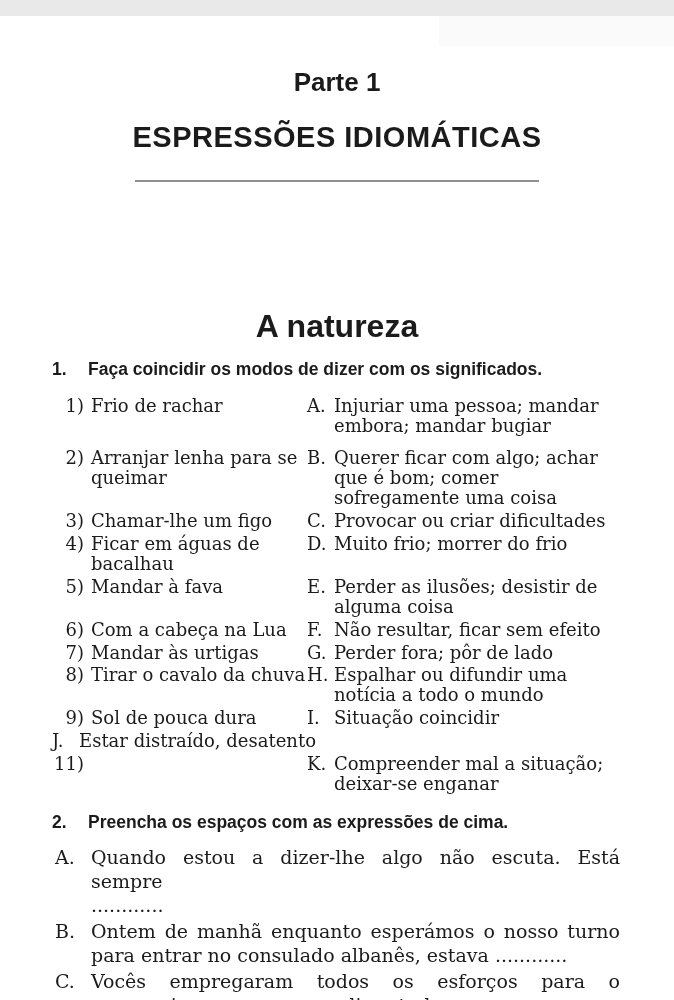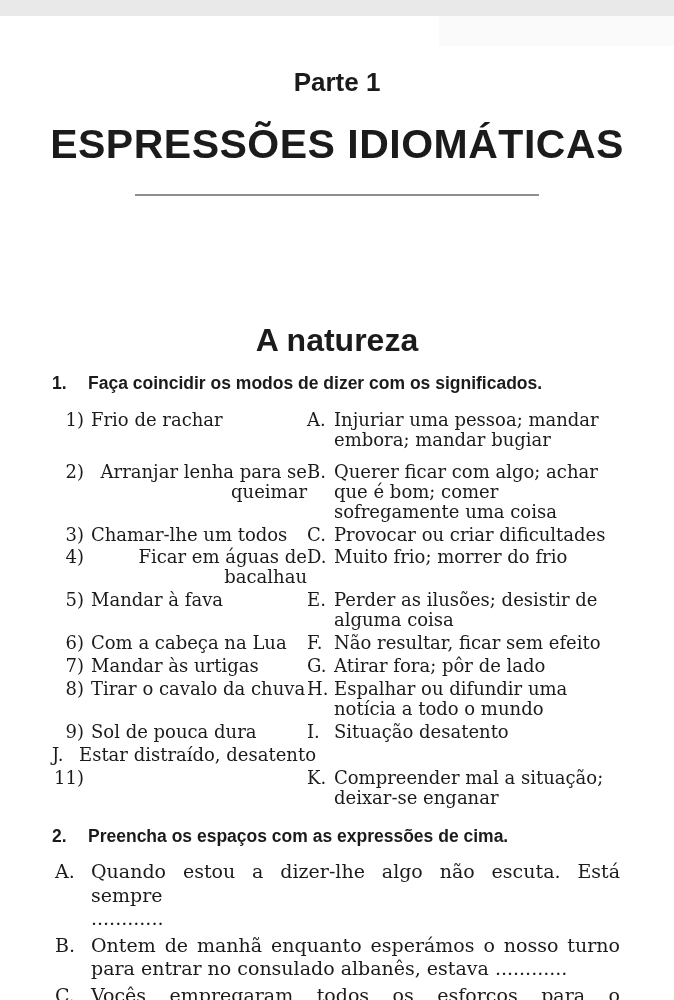--- a/index.html
+++ b/index.html
@@ -26,21 +26,21 @@
     font-family: "Liberation Sans", sans-serif;
     font-weight: bold;
     font-size: 26px;
     line-height: 1.1;
     text-align: center;
     margin: 0 0 24px 0;
   }
   .main-title {
     font-family: "Liberation Sans", sans-serif;
     font-weight: bold;
-    font-size: 41px;
+    font-size: 29px;
     line-height: 1.15;
     letter-spacing: 0.5px;
     text-align: center;
     margin: 0 0 26px 0;
   }
   .title-rule {
     width: 404px;
     margin: 0 auto;
     border: none;
     border-top: 2px solid #8f8f8f;
@@ -73,21 +73,21 @@
   .match-list { font-size: 18px; line-height: 1.11; }
   .match-row {
     display: flex;
     padding-left: 52px;
     padding-right: 45px;
     margin-bottom: 3px;
   }
   .match-row.gap-after { margin-bottom: 12px; }
   .m-left { width: 255px; flex-shrink: 0; display: flex; }
   .m-num { width: 32px; text-align: right; flex-shrink: 0; }
-  .m-exp { padding-left: 7px; text-align: right; }
+  .m-exp { padding-left: 7px; }
   .m-right { flex: 1; display: flex; }
   .m-letter { width: 27px; flex-shrink: 0; }
   .m-meaning { flex: 1; }
 
   
   .fill-list { font-size: 19px; line-height: 1.24; }
   .fill-item {
     display: flex;
     padding-left: 55px;
     padding-right: 54px;
@@ -135,21 +135,21 @@
           <span class="m-exp">Arranjar lenha para se queimar</span>
         </div>
       <div class="m-right">
           <span class="m-letter">B.</span>
           <span class="m-meaning">Querer ficar com algo; achar que é bom; comer sofregamente uma coisa</span>
         </div>
     </div>
     <div class="match-row">
       <div class="m-left">
           <span class="m-num">3)</span>
-          <span class="m-exp">Chamar-lhe um todos</span>
+          <span class="m-exp">Chamar-lhe um figo</span>
         </div>
       <div class="m-right">
           <span class="m-letter">C.</span>
           <span class="m-meaning">Provocar ou criar dificultades</span>
         </div>
     </div>
     <div class="match-row">
       <div class="m-left">
           <span class="m-num">4)</span>
           <span class="m-exp">Ficar em águas de bacalhau</span>
@@ -179,41 +179,41 @@
           <span class="m-meaning">Não resultar, ficar sem efeito</span>
         </div>
     </div>
     <div class="match-row">
       <div class="m-left">
           <span class="m-num">7)</span>
           <span class="m-exp">Mandar às urtigas</span>
         </div>
       <div class="m-right">
           <span class="m-letter">G.</span>
-          <span class="m-meaning">Atirar fora; pôr de lado</span>
+          <span class="m-meaning">Perder fora; pôr de lado</span>
         </div>
     </div>
     <div class="match-row">
       <div class="m-left">
           <span class="m-num">8)</span>
           <span class="m-exp">Tirar o cavalo da chuva</span>
         </div>
       <div class="m-right">
           <span class="m-letter">H.</span>
           <span class="m-meaning">Espalhar ou difundir uma notícia a todo o mundo</span>
         </div>
     </div>
     <div class="match-row">
       <div class="m-left">
           <span class="m-num">9)</span>
           <span class="m-exp">Sol de pouca dura</span>
         </div>
       <div class="m-right">
           <span class="m-letter">I.</span>
-          <span class="m-meaning">Situação desatento</span>
+          <span class="m-meaning">Situação coincidir</span>
         </div>
     </div>
     <div class="match-row">
       <div class="m-right">
           <span class="m-letter">J.</span>
           <span class="m-meaning">Estar distraído, desatento</span>
         </div>
     </div>
     <div class="match-row">
       <div class="m-left">

